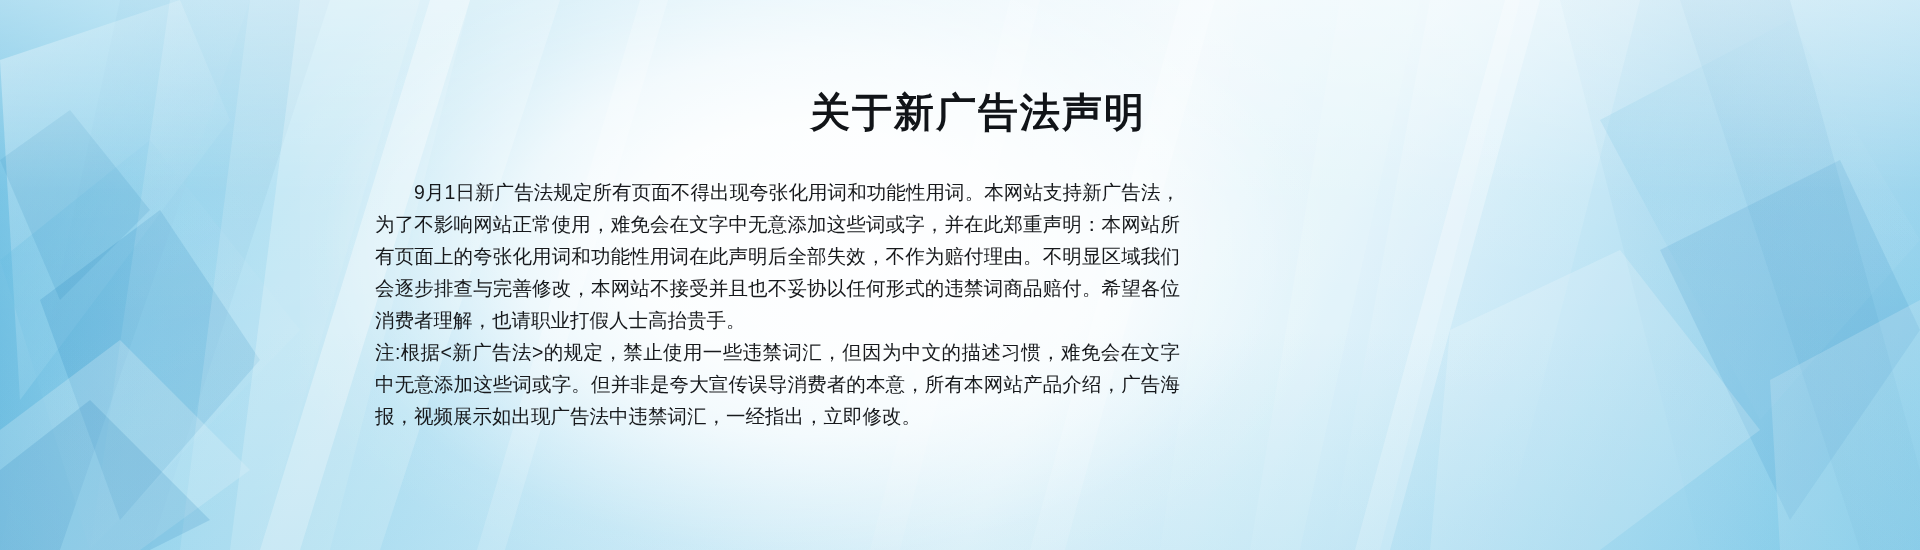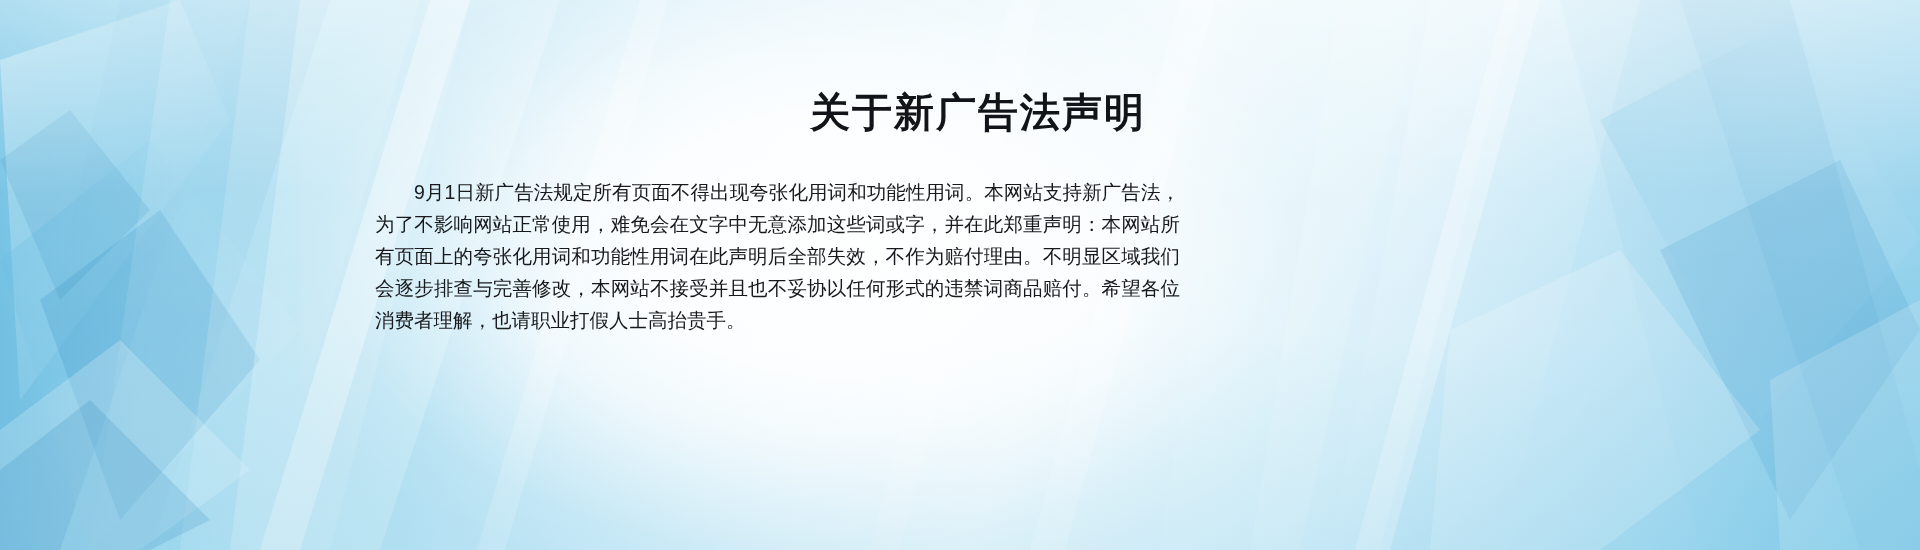--- a/index.html
+++ b/index.html
@@ -179,16 +179,17 @@
 
   <div class="sheen-v"></div>
   <div class="center-glow"></div>
 
   <div class="content">
 
     <h1 class="title">关于新广告法声明</h1>
 
     <div class="body-block">
       <p class="para indent">9月1日新广告法规定所有页面不得出现夸张化用词和功能性用词。本网站支持新广告法，为了不影响网站正常使用，难免会在文字中无意添加这些词或字，并在此郑重声明：本网站所有页面上的夸张化用词和功能性用词在此声明后全部失效，不作为赔付理由。不明显区域我们会逐步排查与完善修改，本网站不接受并且也不妥协以任何形式的违禁词商品赔付。希望各位消费者理解，也请职业打假人士高抬贵手。</p>
+      <p class="para">注:根据&lt;新广告法&gt;的规定，禁止使用一些违禁词汇，但因为中文的描述习惯，难免会在文字中无意添加这些词或字。但并非是夸大宣传误导消费者的本意，所有本网站产品介绍，广告海报，视频展示如出现广告法中违禁词汇，一经指出，立即修改。</p>
     </div>
 
   </div>
 </div>
 
 </body></html>

